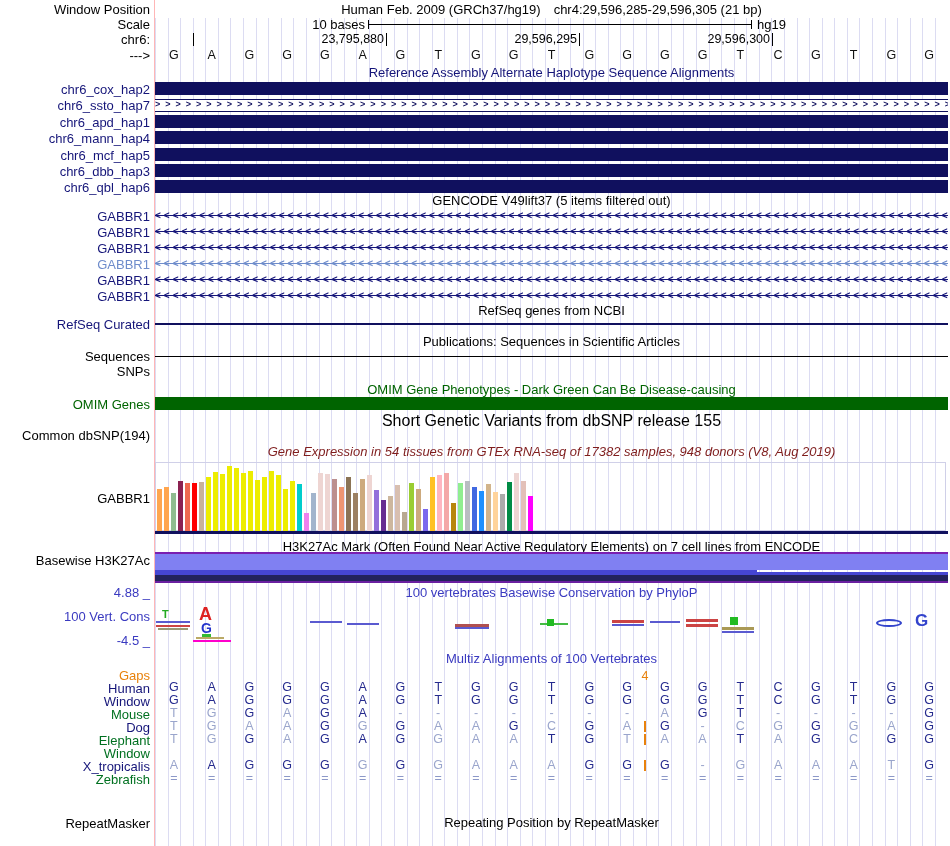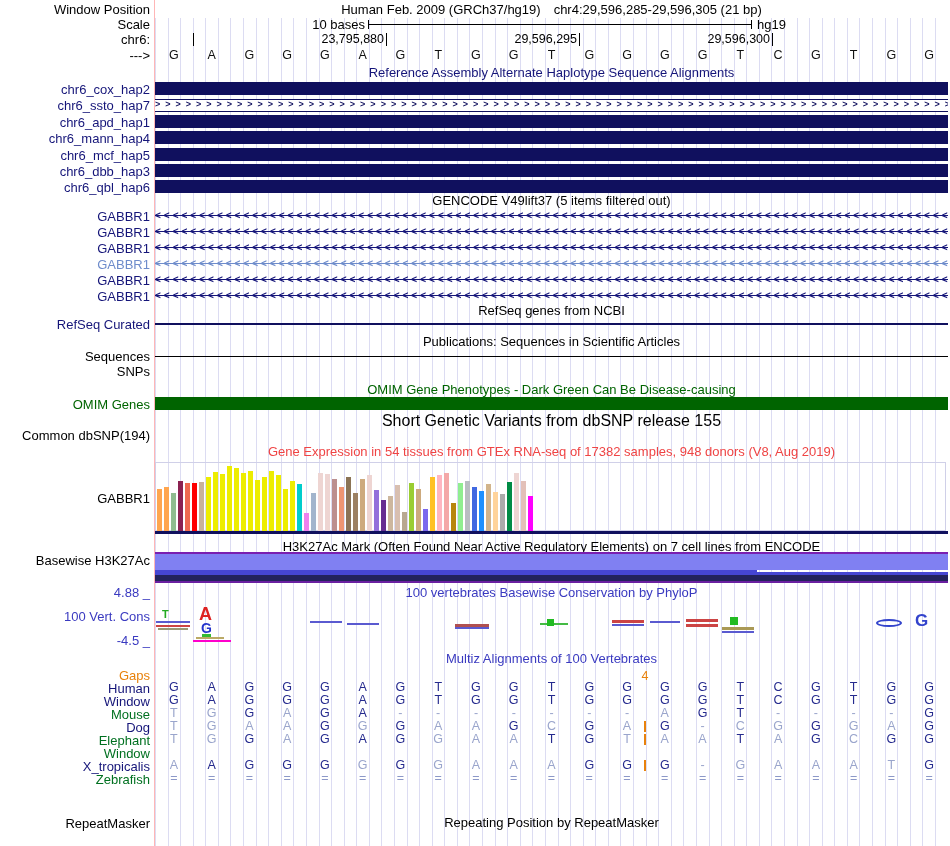--- a/index.html
+++ b/index.html
@@ -121,21 +121,21 @@
       <div class="hline" style="top: 323px; height: 2px; background: rgb(16, 16, 94);"></div>
       <div class="ttl" style="top: 335px; color: rgb(0, 0, 0);">Publications: Sequences in Scientific Articles</div>
       <div class="lbl" style="top: 350px; color: rgb(0, 0, 0); font-size: 13px;">Sequences</div>
       <div class="hline" style="top: 356px; height: 1px; background: rgb(0, 0, 0);"></div>
       <div class="lbl" style="top: 365px; color: rgb(0, 0, 0); font-size: 13px;">SNPs</div>
       <div class="ttl" style="top: 383px; color: rgb(0, 100, 0);">OMIM Gene Phenotypes - Dark Green Can Be Disease-causing</div>
       <div class="lbl" style="top: 398px; color: rgb(0, 100, 0); font-size: 13px;">OMIM Genes</div>
       <div class="hline" style="top: 397px; height: 13px; background: rgb(0, 100, 0);"></div>
       <div class="ttl" style="top: 414px; color: rgb(0, 0, 0); font-size: 16px;">Short Genetic Variants from dbSNP release 155</div>
       <div class="lbl" style="top: 429px; color: rgb(0, 0, 0); font-size: 13px;">Common dbSNP(194)</div>
-      <div class="ttl" style="top: 445px; color: #ef4444;">Gene Expression in 54 tissues from GTEx RNA-seq of 17382 samples, 948 donors (V8, Aug 2019)</div>
+      <div class="ttl" style="top: 445px; color: #7f1d1d; font-style: italic;">Gene Expression in 54 tissues from GTEx RNA-seq of 17382 samples, 948 donors (V8, Aug 2019)</div>
       <div class="lbl" style="top: 492px; color: rgb(0, 0, 0); font-size: 13px;">GABBR1</div>
       <div style="left: 155px; top: 462px; width: 791px; height: 69px; border: 1px solid rgb(208, 208, 232); position: absolute; box-sizing: border-box;"></div>
       <div class="bar" style="left: 157px; top: 489px; height: 42px; background: rgb(255, 165, 79); position: absolute;"></div>
       <div class="bar" style="left: 164px; top: 487px; height: 44px; background: rgb(255, 165, 79); position: absolute;"></div>
       <div class="bar" style="left: 171px; top: 493px; height: 38px; background: rgb(143, 188, 143); position: absolute;"></div>
       <div class="bar" style="left: 178px; top: 481px; height: 50px; background: rgb(139, 34, 82); position: absolute;"></div>
       <div class="bar" style="left: 185px; top: 483px; height: 48px; background: rgb(238, 106, 80); position: absolute;"></div>
       <div class="bar" style="left: 192px; top: 483px; height: 48px; background: rgb(255, 0, 0); position: absolute;"></div>
       <div class="bar" style="left: 199px; top: 482px; height: 49px; background: rgb(201, 178, 154); position: absolute;"></div>
       <div class="bar" style="left: 206px; top: 477px; height: 54px; background: rgb(237, 237, 0); position: absolute;"></div>

